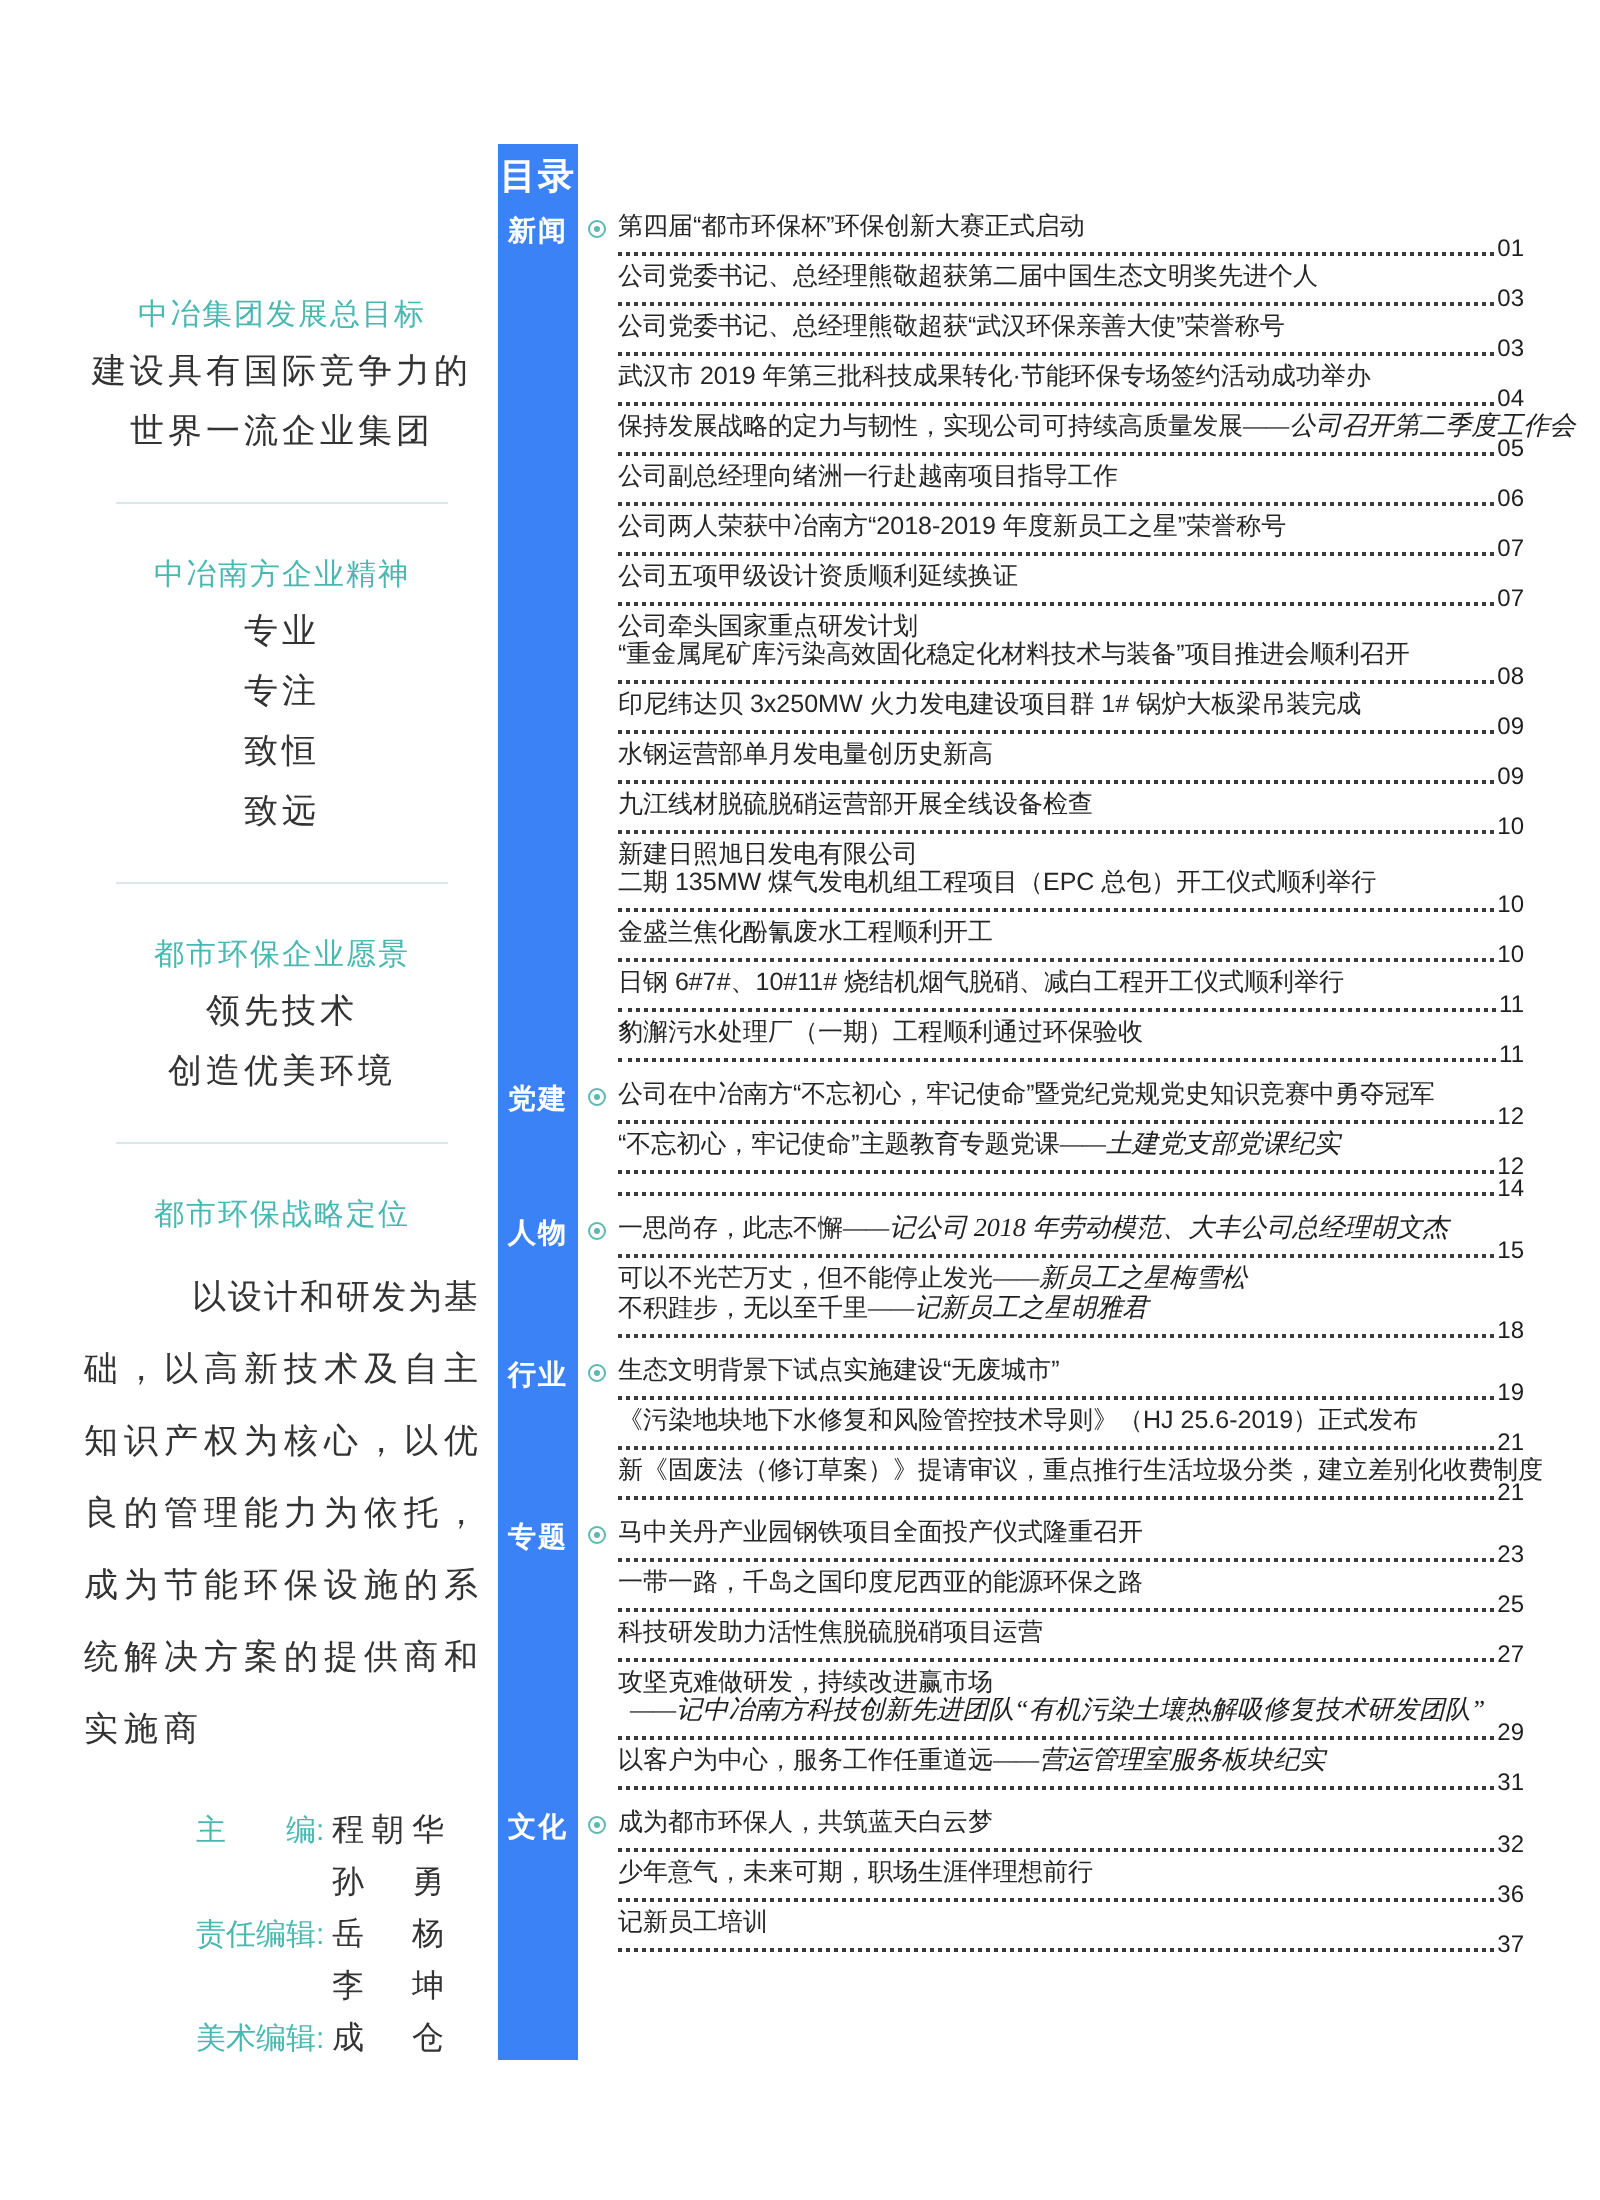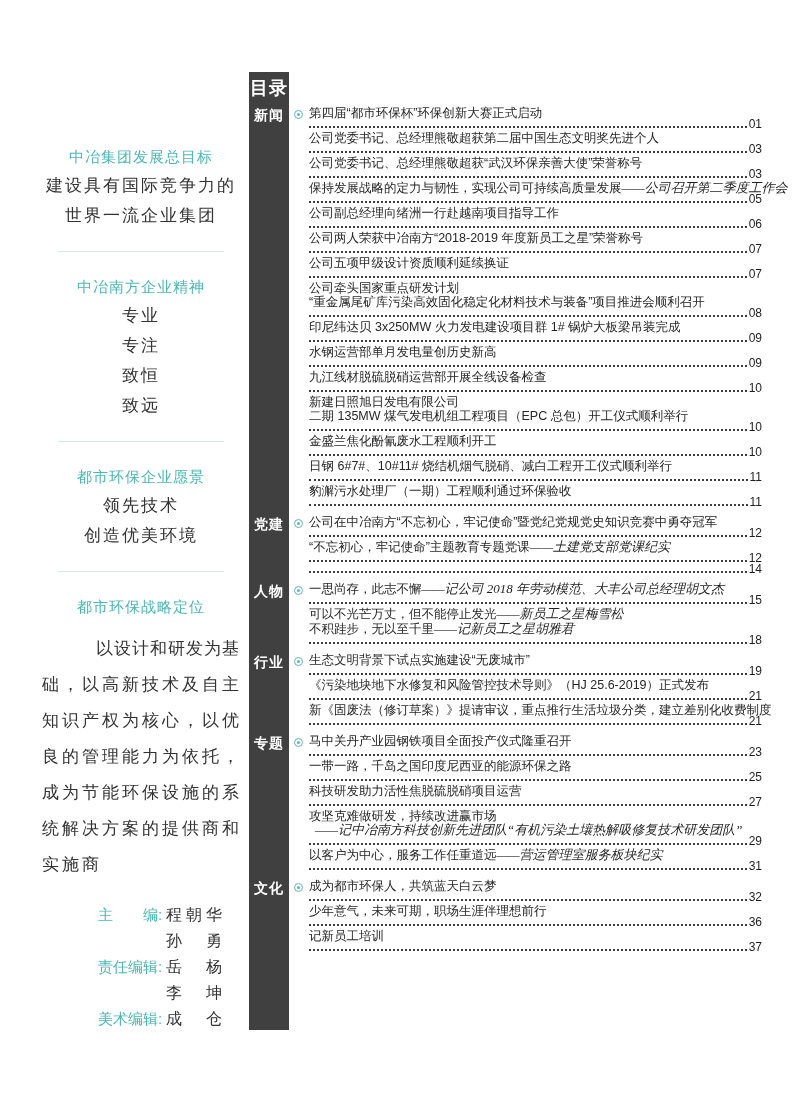--- a/index.html
+++ b/index.html
@@ -19,21 +19,21 @@
   .sb-pline{font-family:"Liberation Serif","DejaVu Serif",serif;font-size:17px;color:#333;
     line-height:36px;text-align:justify;text-align-last:justify;letter-spacing:1px;}
   .sb-pline.pfirst{text-align-last:right;}
   .sb-pline.plast{text-align-last:left;letter-spacing:3px;}
   .editors{margin-top:22px;}
   .ed-row{display:flex;align-items:baseline;height:26px;padding-left:56px;}
   .ed-label{color:#49b8b1;font-size:15px;width:68px;flex-shrink:0;}
   .ed-name{color:#333;font-size:16px;letter-spacing:4px;white-space:pre;}
   
   .toc-wrap{position:absolute;left:249px;top:72px;width:520px;}
-  .strip{position:absolute;left:0;top:0;width:40px;height:958px;background:#404040;z-index:0;}
+  .strip{position:absolute;left:0;top:0;width:40px;height:958px;background:#3b82f6;z-index:0;}
   .toc-title{height:32px;display:flex;align-items:center;justify-content:center;
     color:#ffffff;font-weight:bold;font-size:18px;letter-spacing:1px;}
   .toc-sections{position:relative;z-index:1;padding-top:34px;}
   .toc-section{display:flex;margin-bottom:6px;}
   .sec-left{width:60px;flex-shrink:0;position:relative;}
   .sec-label{display:block;width:40px;text-align:center;color:#ffffff;font-weight:bold;
     font-size:14px;line-height:16px;padding-top:1px;letter-spacing:1px;}
   .sec-bullet{position:absolute;left:45px;top:4px;width:7px;height:7px;
     border:1px solid #5bb9b2;border-radius:50%;}
   .sec-bullet::after{content:"";position:absolute;left:2px;top:2px;width:3px;height:3px;
@@ -128,20 +128,27 @@
               </div>
             </div>
             <div class="toc-item">
               <div class="ti-line"><span>公司党委书记、总经理熊敬超获“武汉环保亲善大使”荣誉称号</span></div>
               <div class="leader">
                 <span class="dots"></span>
                 <span class="pg">03</span>
               </div>
             </div>
             <div class="toc-item">
+              <div class="ti-line"><span>武汉市 2019 年第三批科技成果转化·节能环保专场签约活动成功举办</span></div>
+              <div class="leader">
+                <span class="dots"></span>
+                <span class="pg">04</span>
+              </div>
+            </div>
+            <div class="toc-item">
               <div class="ti-line"><span>保持发展战略的定力与韧性，实现公司可持续高质量发展</span><span class="ti-script">——公司召开第二季度工作会</span></div>
               <div class="leader">
                 <span class="dots"></span>
                 <span class="pg">05</span>
               </div>
             </div>
             <div class="toc-item">
               <div class="ti-line"><span>公司副总经理向绪洲一行赴越南项目指导工作</span></div>
               <div class="leader">
                 <span class="dots"></span>

